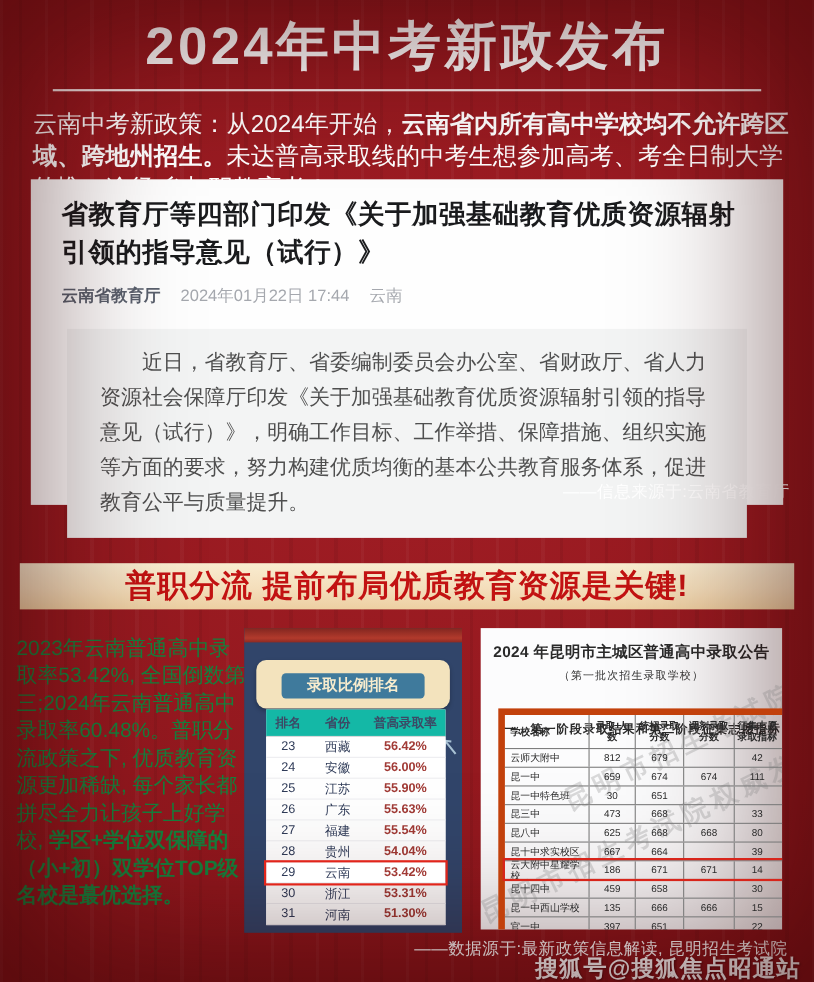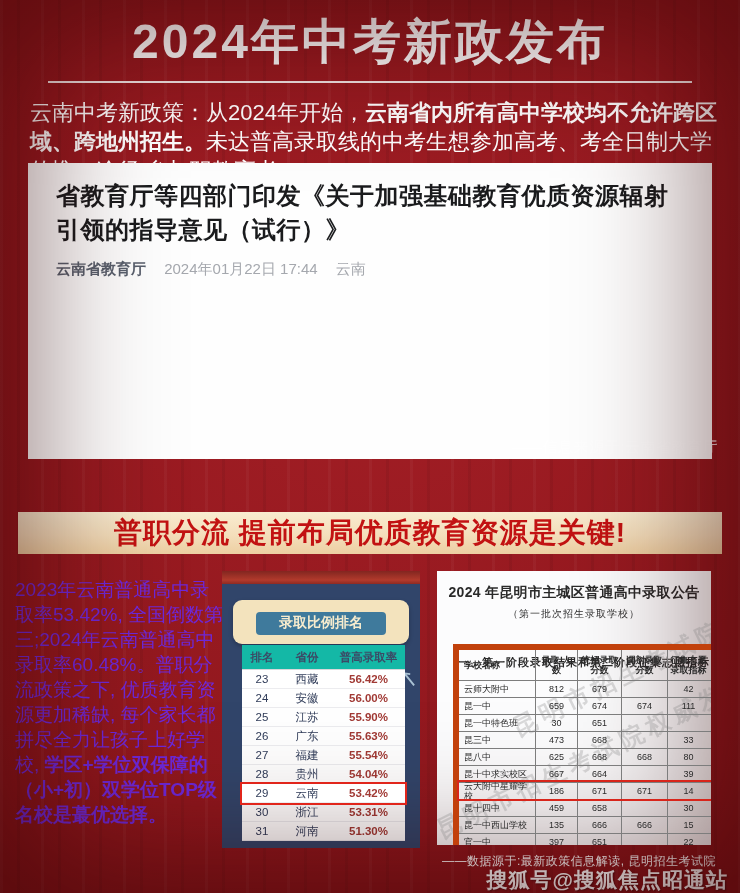--- a/index.html
+++ b/index.html
@@ -56,21 +56,21 @@
 
   .key-banner {
     position:absolute; top:512px; left:18px; width:704px; height:42px;
     background:linear-gradient(180deg,#f9ecd0 0%, #f4debb 55%, #edcfa2 100%);
     display:flex; align-items:center; justify-content:center;
     color:#c21212; font-size:28px; font-weight:800; letter-spacing:1px;
   }
 
   .left-text {
     position:absolute; top:577px; left:15px; width:208px;
-    color:#6d28d9; font-size:19px; line-height:25px; font-weight:500;
+    color:#15803d; font-size:19px; line-height:25px; font-weight:500;
   }
   .left-text .b { font-weight:800; }
 
   
   .poster {
     position:absolute; top:571px; left:222px; width:198px; height:277px;
     background:#31456a; overflow:hidden;
   }
   .poster-strip { height:13px; background:linear-gradient(180deg,#822620 0%,#b23a2c 70%,#8d2a22 100%); }
   .badge {
@@ -128,21 +128,21 @@
   .adm-row.hl { outline:2px solid #d8251b; z-index:3; }
   .wm {
     position:absolute; z-index:1; color:rgba(125,125,125,0.28); font-weight:700;
     transform:rotate(-26deg); letter-spacing:5px; white-space:nowrap; pointer-events:none;
   }
   .wm1 { font-size:24px; left:-16px; top:168px; }
   .wm2 { font-size:24px; left:60px; top:66px; }
 
   .footer-src {
     position:absolute; top:853px; right:24px;
-    color:#ffffff; font-size:12px; font-weight:500; letter-spacing:0.5px;
+    color:#ffffff; font-size:15px; font-weight:500; letter-spacing:0.5px;
   }
   .sohu {
     position:absolute; top:866px; right:12px;
     color:#ffffff; font-size:21px; font-weight:800; letter-spacing:1px;
     text-shadow:1px 1px 2px rgba(0,0,0,0.4);
   }
 </style>
 </head>
 <body>
 
@@ -153,20 +153,21 @@
 
 <p class="intro"><span>云南中考新政策：从2024年开始，</span><span class="b">云南省内所有高中学校均不允许跨区域、跨地州招生。</span><span>未达普高录取线的中考生想参加高考、考全日制大学的惟一途径:参加职教高考！</span></p>
 
 <div class="news-card">
   <div class="headline">省教育厅等四部门印发《关于加强基础教育优质资源辐射引领的指导意见（试行）》</div>
   <div class="byline">
     <span class="name">云南省教育厅</span>
     <span class="meta">2024年01月22日 17:44</span>
     <span class="meta">云南</span>
   </div>
+  <div class="quote">近日，省教育厅、省委编制委员会办公室、省财政厅、省人力资源社会保障厅印发《关于加强基础教育优质资源辐射引领的指导意见（试行）》，明确工作目标、工作举措、保障措施、组织实施等方面的要求，努力构建优质均衡的基本公共教育服务体系，促进教育公平与质量提升。</div>
 </div>
 
 <div class="info-source">——信息来源于:云南省教育厅</div>
 
 <div class="key-banner">
   <span>普职分流 提前布局优质教育资源是关键!</span>
 </div>
 
 <p class="left-text"><span>2023年云南普通高中录取率53.42%, 全国倒数第三;2024年云南普通高中录取率60.48%。普职分流政策之下, 优质教育资源更加稀缺, 每个家长都拼尽全力让孩子上好学校, </span><span class="b">学区+学位双保障的（小+初）双学位TOP级名校是蕞优选择。</span></p>
 

